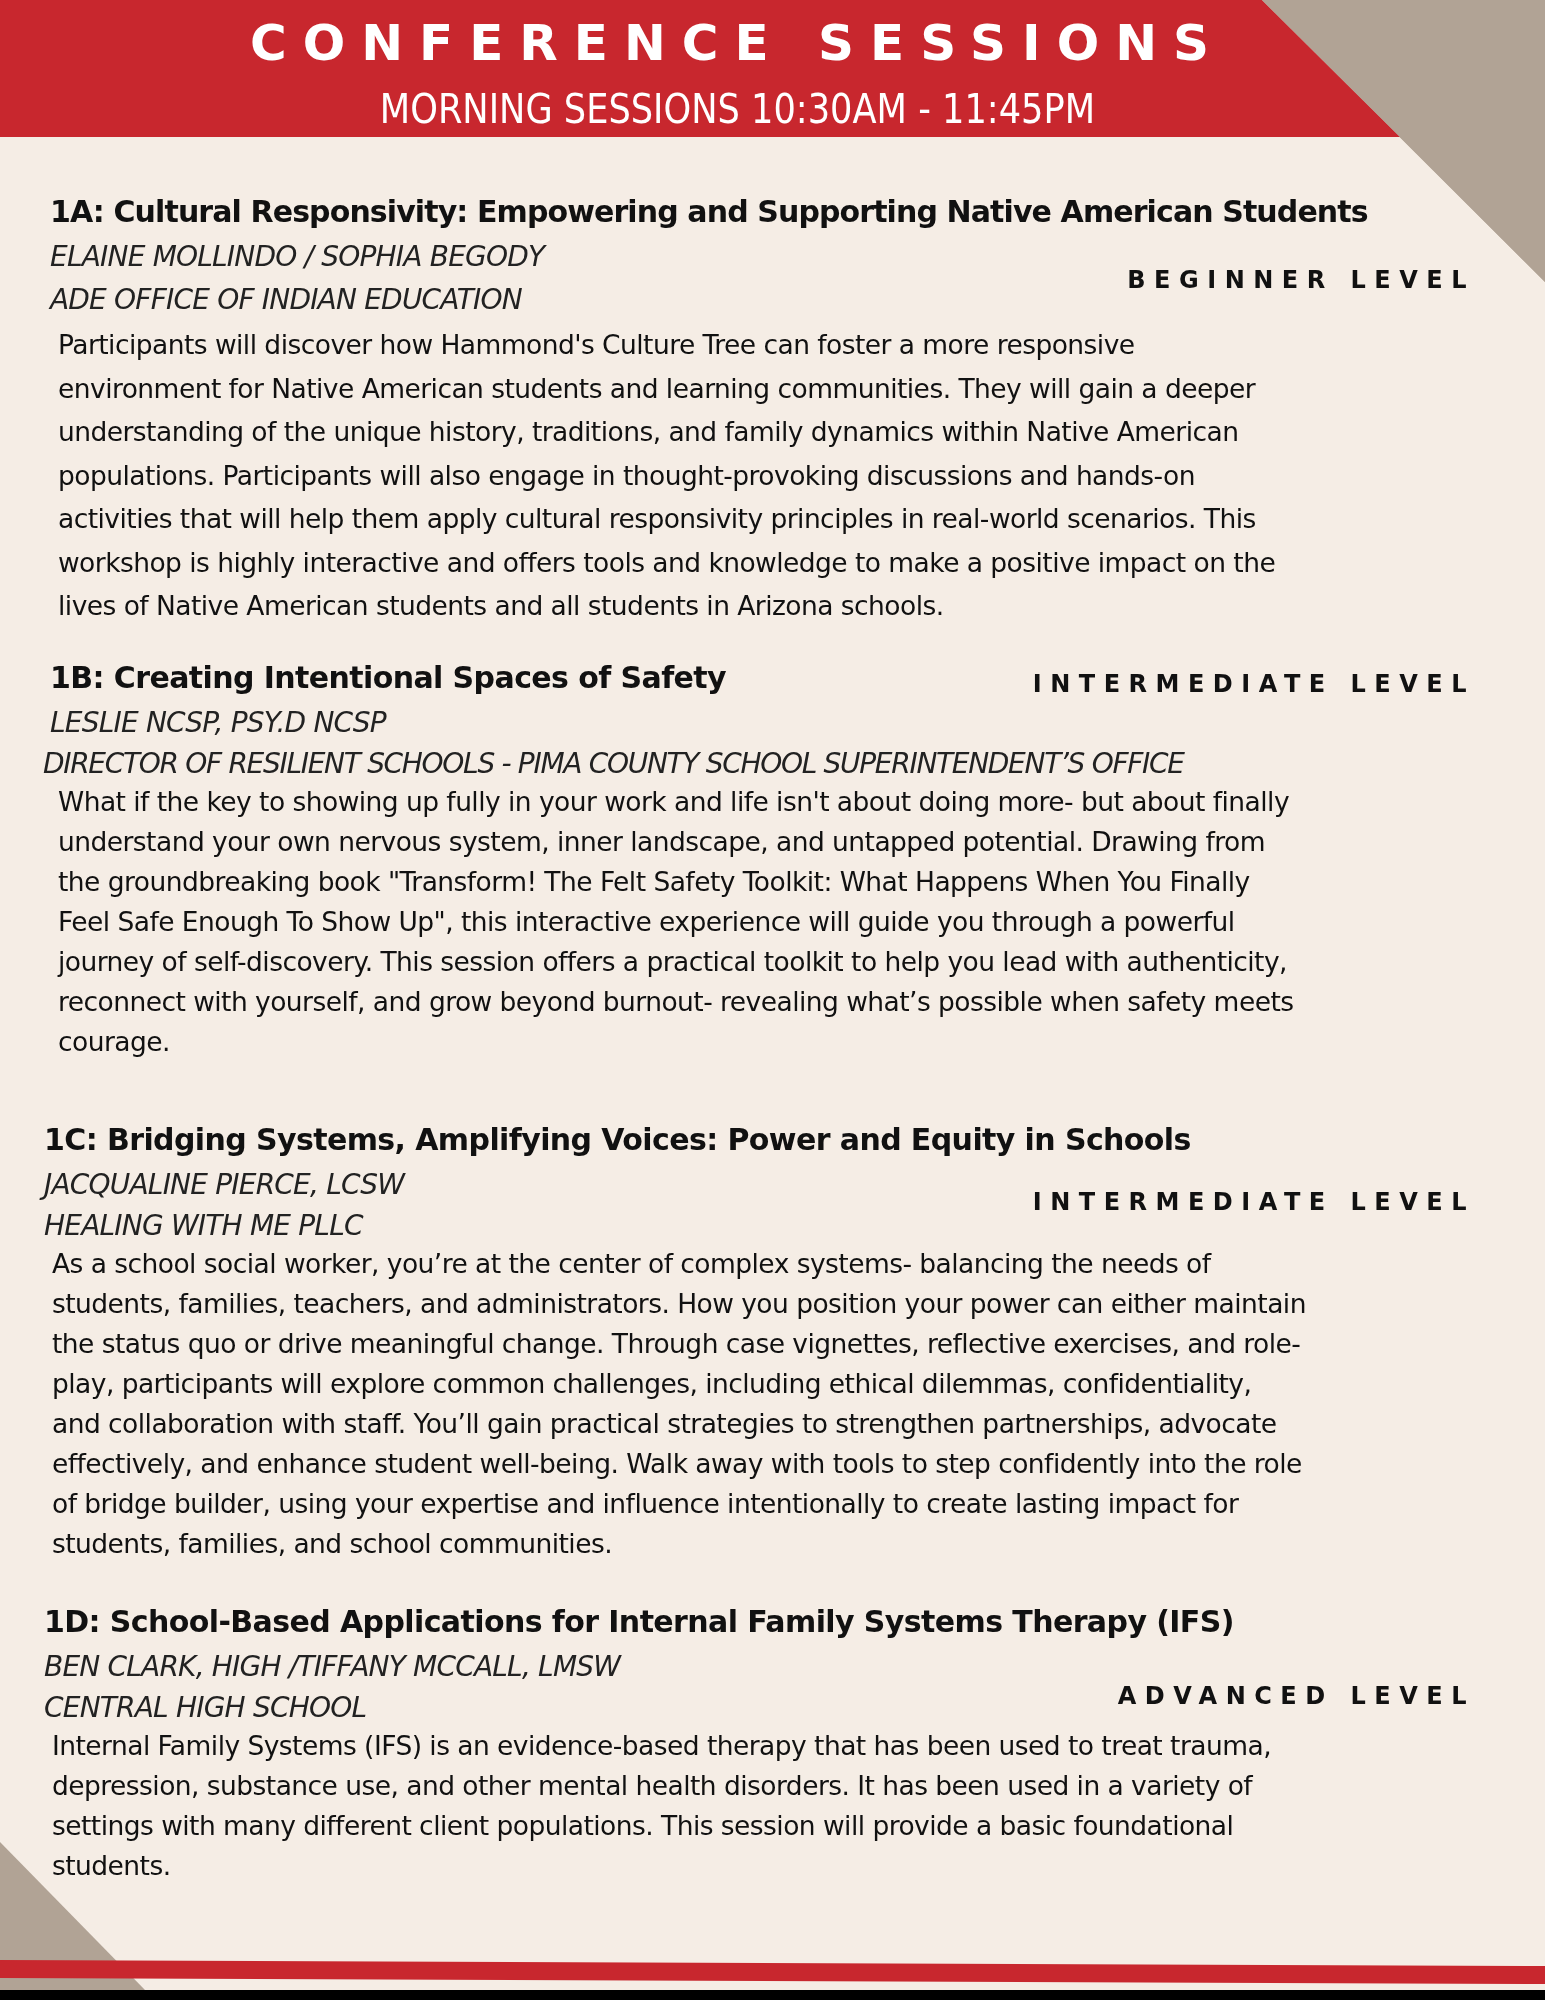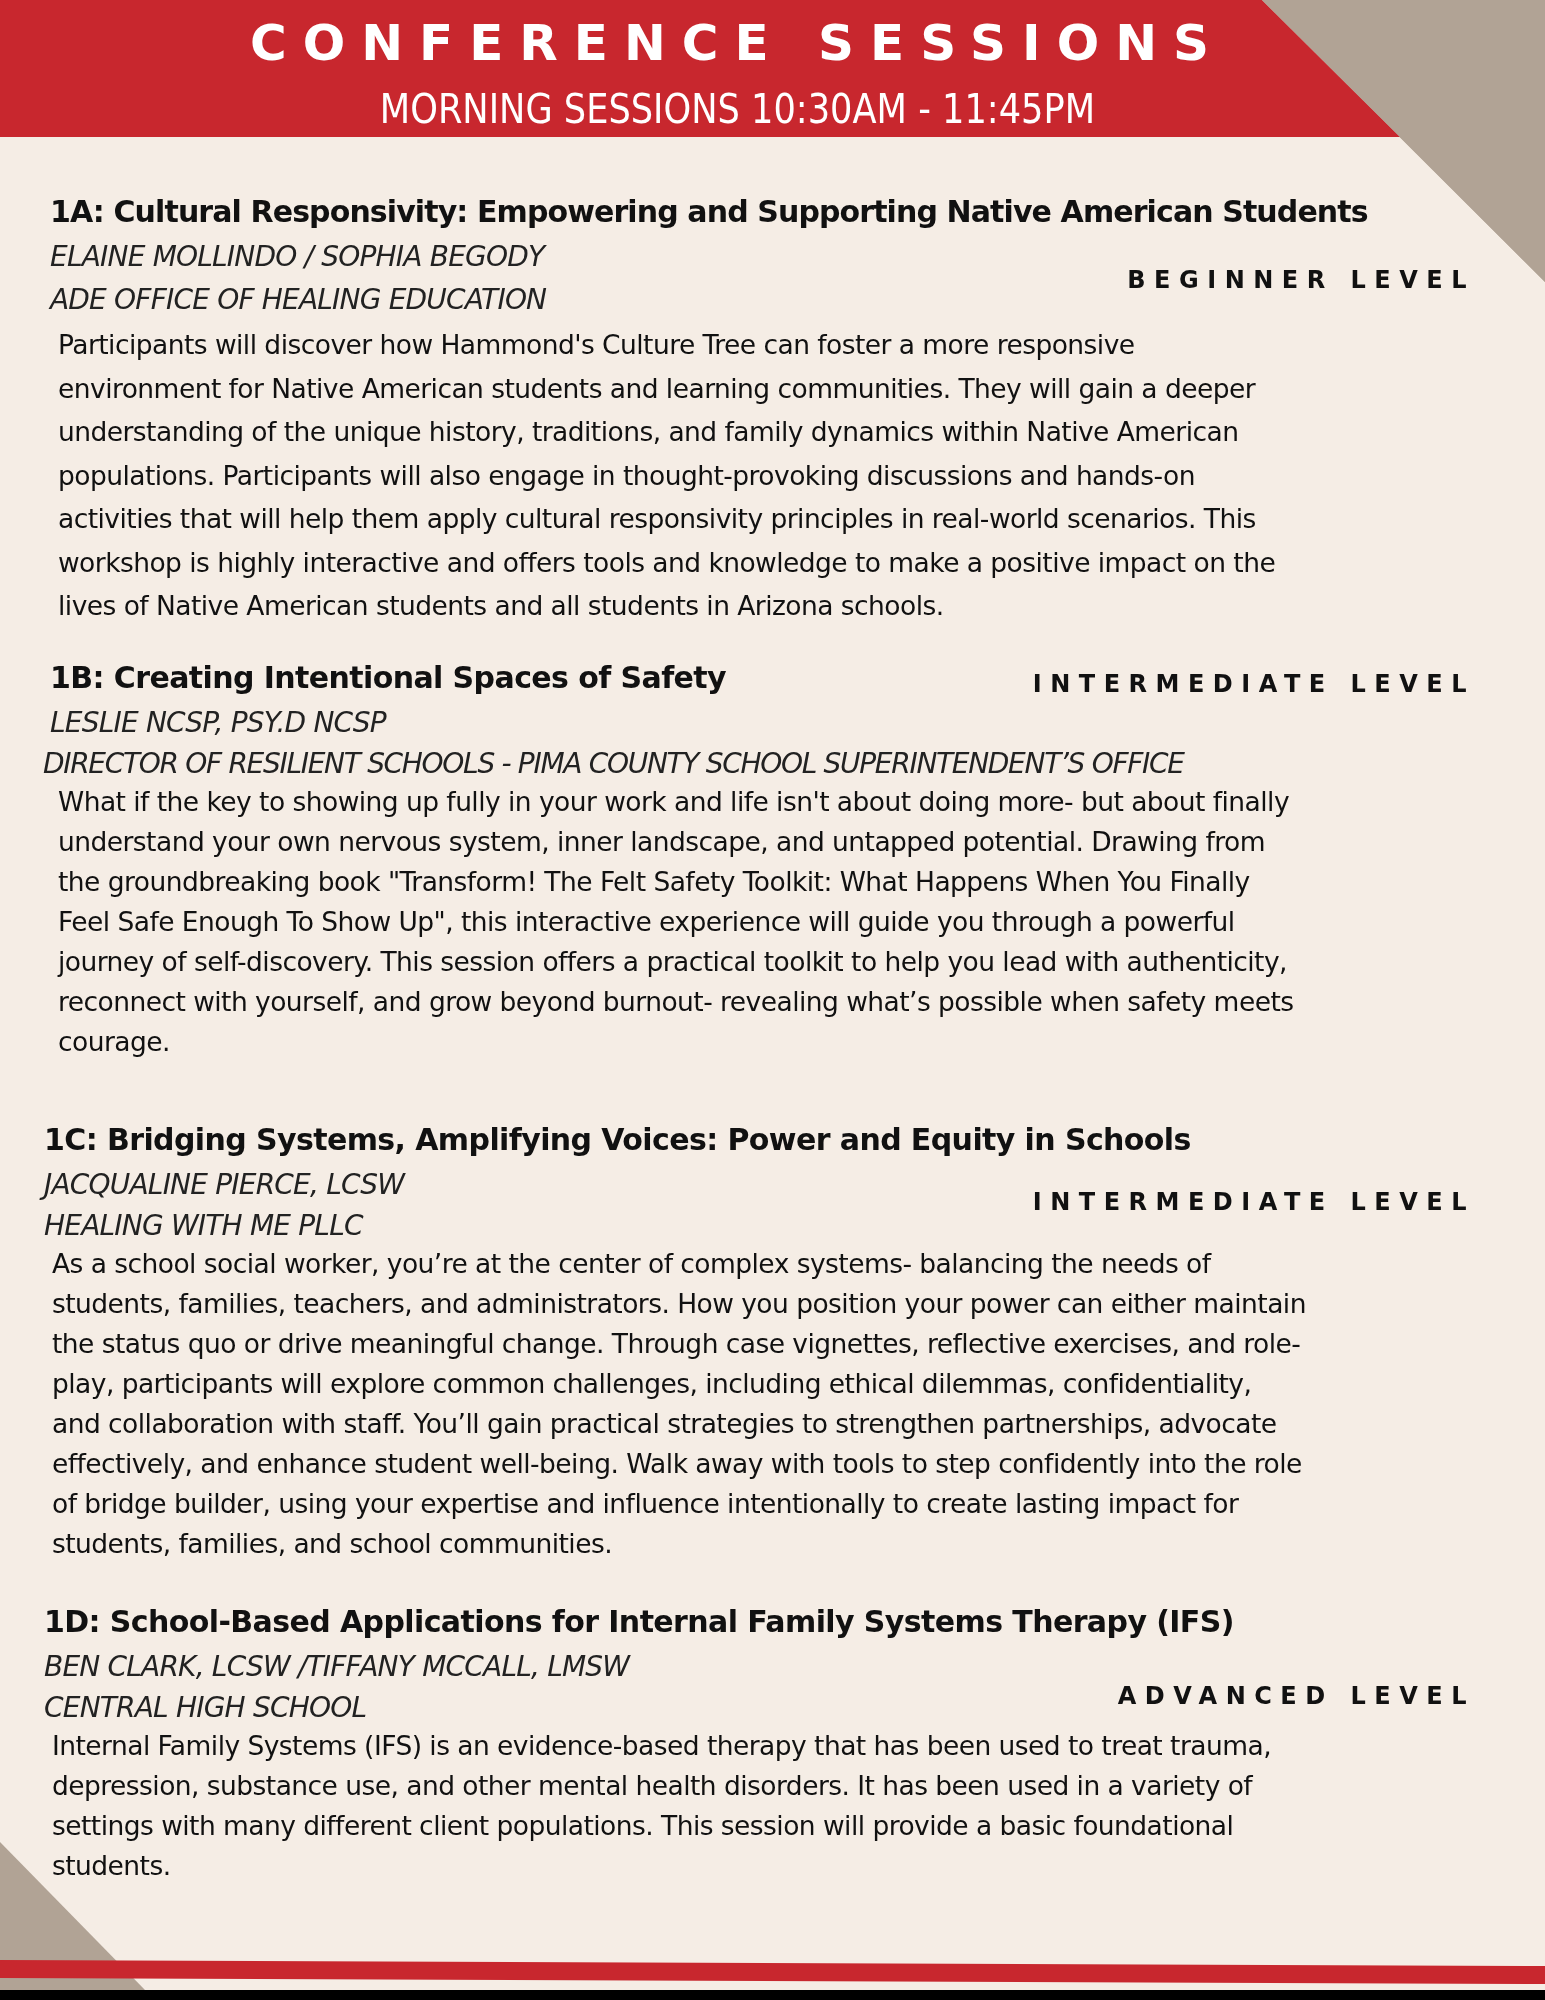--- a/index.html
+++ b/index.html
@@ -66,21 +66,21 @@
 
 <div class="header">
   <div class="header-title">CONFERENCE SESSIONS</div>
   <div class="header-subtitle">MORNING SESSIONS 10:30AM - 11:45PM</div>
 </div>
 
 <div class="session" style="top:190px;">
   <div class="s-title" style="left:50px;top:4px;font-size:30px;letter-spacing:-0.9px;">1A: Cultural Responsivity: Empowering and Supporting Native American Students</div>
   <div class="s-meta" style="left:50px;top:50px;">ELAINE MOLLINDO / SOPHIA BEGODY</div>
   <div class="s-level" style="top:76px;">BEGINNER LEVEL</div>
-  <div class="s-meta" style="left:50px;top:93px;">ADE OFFICE OF HEALING EDUCATION</div>
+  <div class="s-meta" style="left:50px;top:93px;">ADE OFFICE OF INDIAN EDUCATION</div>
   <div class="s-desc" style="left:50px;top:133px;">
     <span class="line">Participants will discover how Hammond's Culture Tree can foster a more responsive</span>
     <span class="line">environment for Native American students and learning communities. They will gain a deeper</span>
     <span class="line">understanding of the unique history, traditions, and family dynamics within Native American</span>
     <span class="line">populations. Participants will also engage in thought-provoking discussions and hands-on</span>
     <span class="line">activities that will help them apply cultural responsivity principles in real-world scenarios. This</span>
     <span class="line">workshop is highly interactive and offers tools and knowledge to make a positive impact on the</span>
     <span class="line">lives of Native American students and all students in Arizona schools.</span>
   </div>
 </div>
@@ -113,21 +113,21 @@
     <span class="line">play, participants will explore common challenges, including ethical dilemmas, confidentiality,</span>
     <span class="line">and collaboration with staff. You’ll gain practical strategies to strengthen partnerships, advocate</span>
     <span class="line">effectively, and enhance student well-being. Walk away with tools to step confidently into the role</span>
     <span class="line">of bridge builder, using your expertise and influence intentionally to create lasting impact for</span>
     <span class="line">students, families, and school communities.</span>
   </div>
 </div>
 
 <div class="session" style="top:1602px;">
   <div class="s-title" style="left:44px;top:2px;">1D: School-Based Applications for Internal Family Systems Therapy (IFS)</div>
-  <div class="s-meta" style="left:44px;top:48px;">BEN CLARK, LCSW /TIFFANY MCCALL, LMSW</div>
+  <div class="s-meta" style="left:44px;top:48px;">BEN CLARK, HIGH /TIFFANY MCCALL, LMSW</div>
   <div class="s-level" style="top:80px;">ADVANCED LEVEL</div>
   <div class="s-meta" style="left:44px;top:89px;">CENTRAL HIGH SCHOOL</div>
   <div class="s-desc" style="left:44px;top:124px;line-height:40px;">
     <span class="line">Internal Family Systems (IFS) is an evidence-based therapy that has been used to treat trauma,</span>
     <span class="line">depression, substance use, and other mental health disorders. It has been used in a variety of</span>
     <span class="line">settings with many different client populations. This session will provide a basic foundational</span>
     <span class="line">students.</span>
   </div>
 </div>
 

